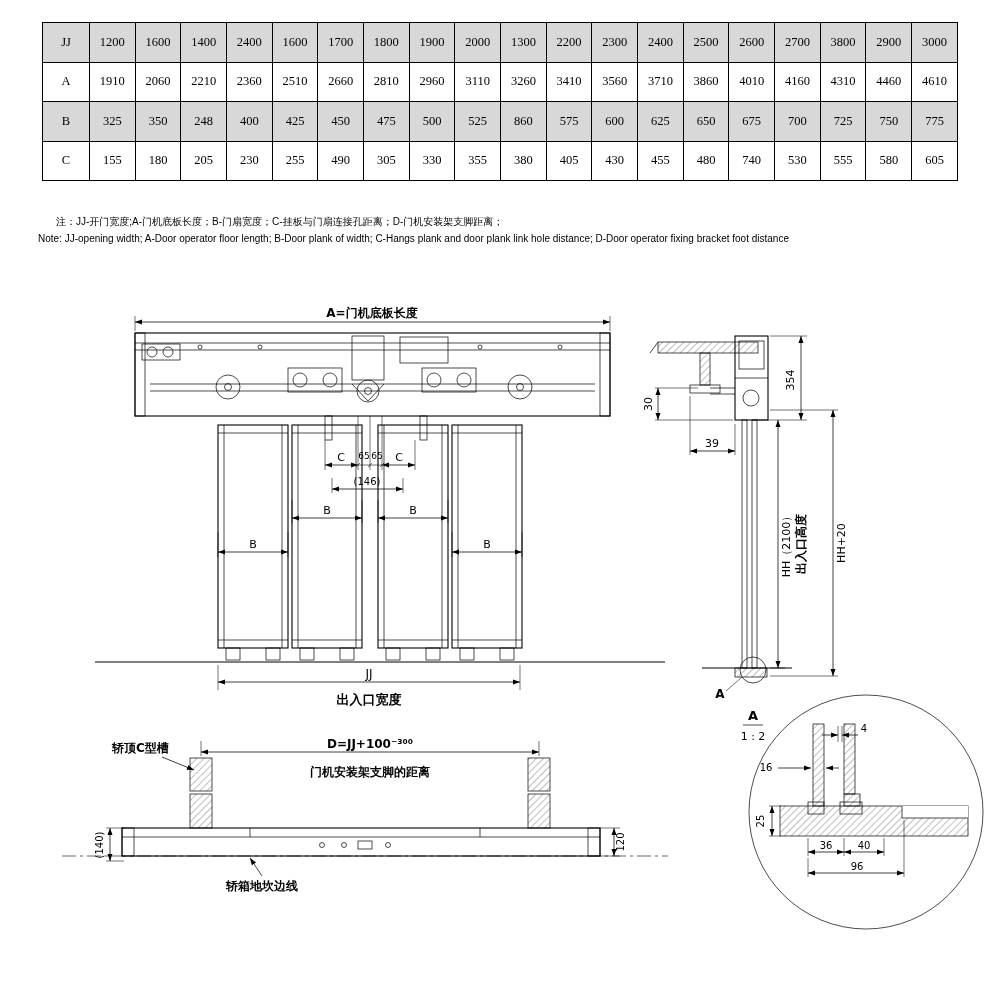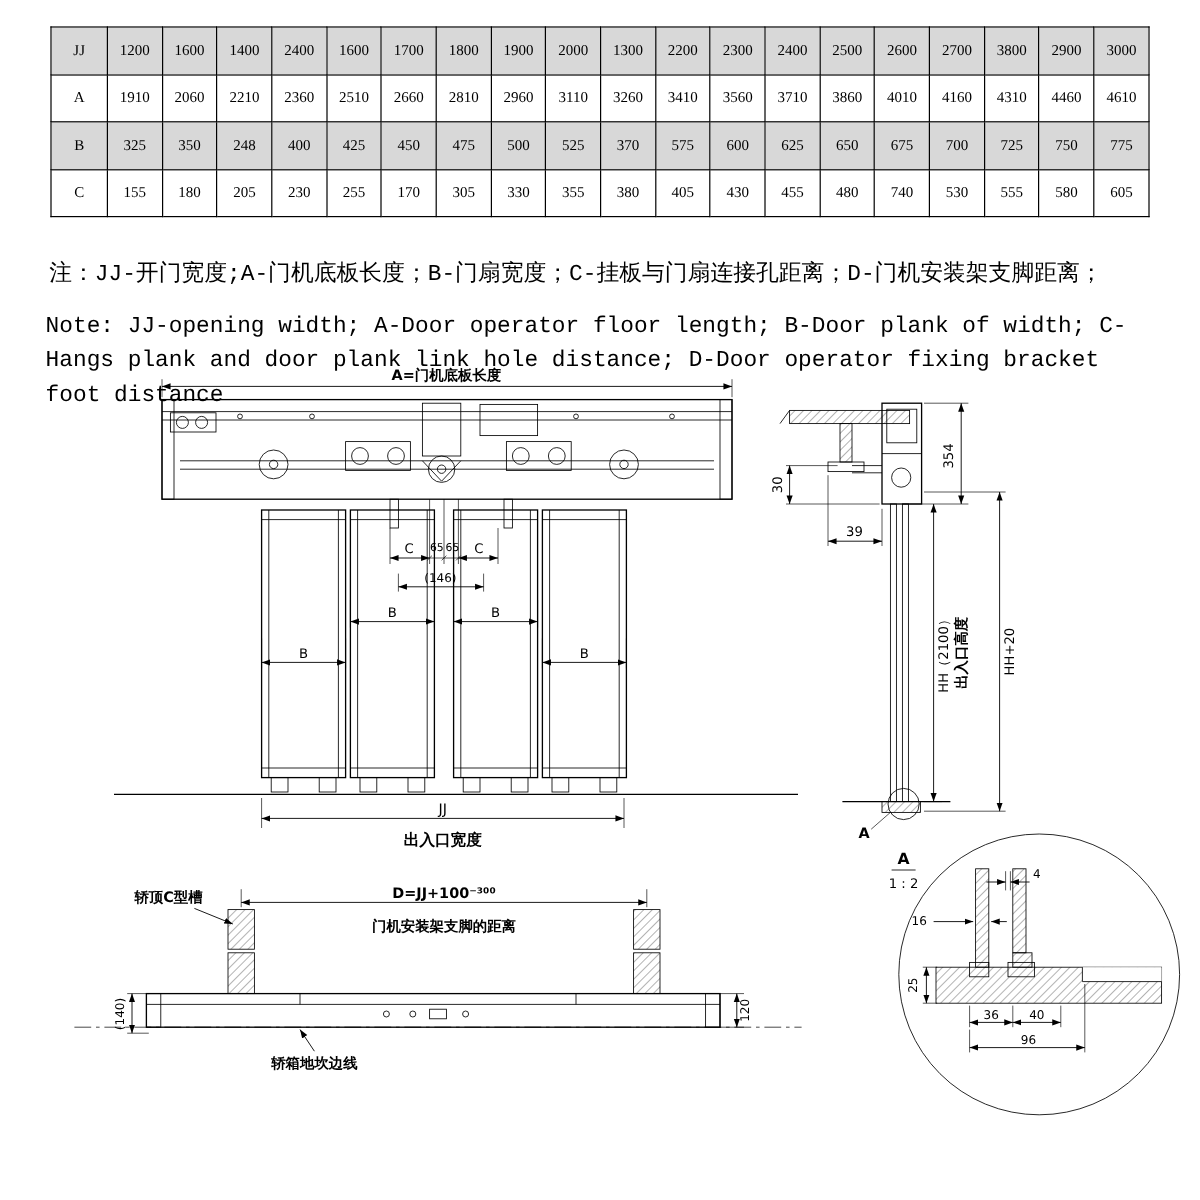--- a/index.html
+++ b/index.html
@@ -6,24 +6,24 @@
   .page{position:relative;width:1000px;height:940px;background:#fff;overflow:hidden;color:#000}
 
   
   .spec{position:absolute;left:42px;top:22px;width:916px;border-collapse:collapse;table-layout:fixed;
         font-family:"Liberation Serif",serif;font-size:12.5px}
   .spec td{border:1px solid #000;text-align:center;height:38.5px;padding:0;overflow:hidden}
   .spec tr.shaded td{background:#d8d8d8}
   .spec td.lbl{width:46px}
 
   
-  .notes{position:absolute;left:23px;top:214px;width:932px;font-family:Liberation Mono, monospace;
-         font-size:19px;line-height:1.5}
+  .notes{position:absolute;left:38px;top:214px;width:932px;font-family:Liberation Sans, sans-serif;
+         font-size:10px;line-height:1.5}
   .notes .cn{margin:0 0 2px 18px}
-  .notes .en{margin:15px}
+  .notes .en{margin:0}
 
   
   svg.draw{position:absolute;left:0;top:300px}
   text{font-family:"DejaVu Sans",sans-serif;fill:#000}
   .tx{font-size:11px;text-anchor:middle}
   .ta{text-anchor:start}
   .tb{font-weight:bold}
   .f9{font-size:9px}.f10{font-size:10px}.f12{font-size:12px}.f13{font-size:13px}
   .o{stroke:#000;stroke-width:1.1;fill:none}
   .t{stroke:#000;stroke-width:0.7;fill:none}
@@ -90,39 +90,39 @@
           <td class="lbl">B</td>
           <td>325</td>
           <td>350</td>
           <td>248</td>
           <td>400</td>
           <td>425</td>
           <td>450</td>
           <td>475</td>
           <td>500</td>
           <td>525</td>
-          <td>370</td>
+          <td>860</td>
           <td>575</td>
           <td>600</td>
           <td>625</td>
           <td>650</td>
           <td>675</td>
           <td>700</td>
           <td>725</td>
           <td>750</td>
           <td>775</td>
         </tr>
         <tr>
           <td class="lbl">C</td>
           <td>155</td>
           <td>180</td>
           <td>205</td>
           <td>230</td>
           <td>255</td>
-          <td>170</td>
+          <td>490</td>
           <td>305</td>
           <td>330</td>
           <td>355</td>
           <td>380</td>
           <td>405</td>
           <td>430</td>
           <td>455</td>
           <td>480</td>
           <td>740</td>
           <td>530</td>

